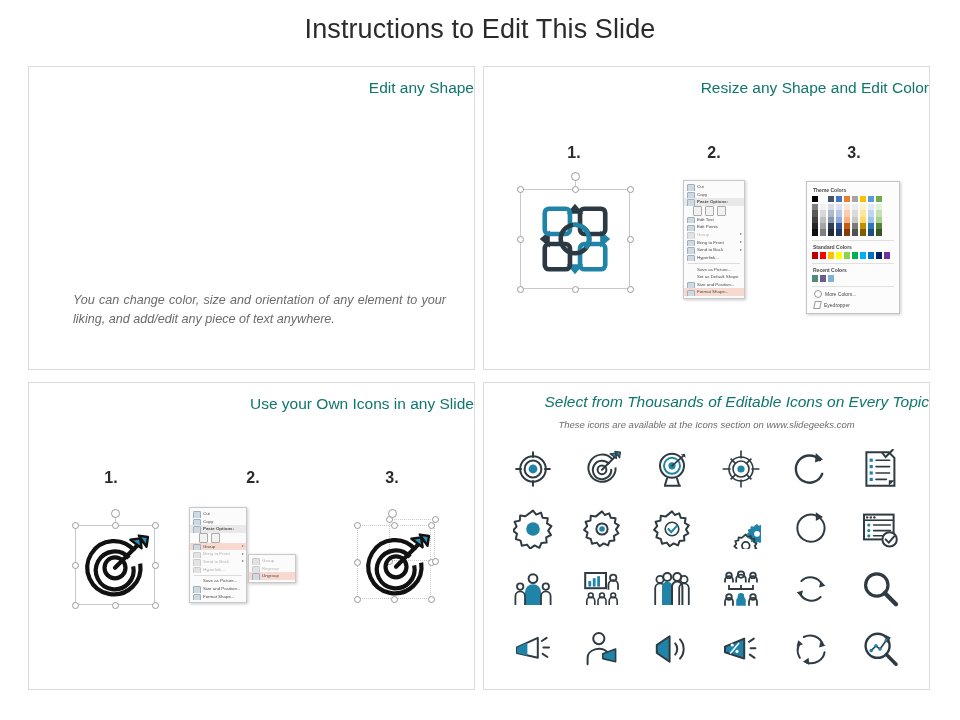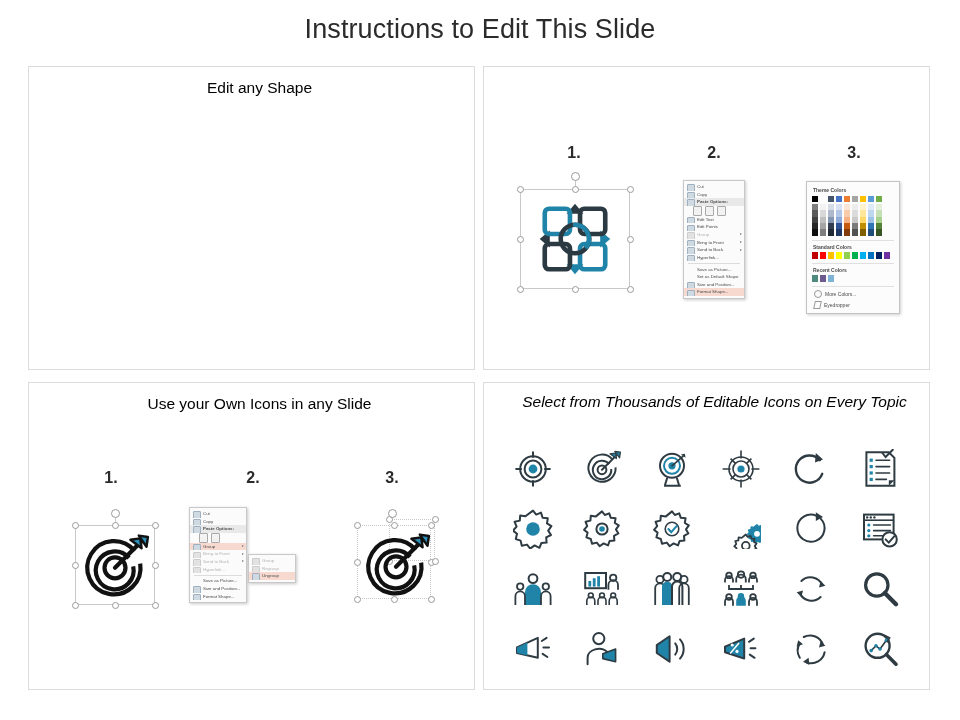--- a/index.html
+++ b/index.html
@@ -15,22 +15,22 @@
     font-size:27px;color:#2b2b2b;letter-spacing:.1px;
   }
 
   .panel{position:absolute;border:1px solid #dcdcdc;background:#fff;box-sizing:border-box;}
   #panel-tl{left:28px;top:66px;width:447px;height:304px;}
   #panel-tr{left:483px;top:66px;width:447px;height:304px;}
   #panel-bl{left:28px;top:382px;width:447px;height:308px;}
   #panel-br{left:483px;top:382px;width:447px;height:308px;}
 
   .panel-title{
-    position:absolute;left:16px;right:0;top:12px;text-align:center;
-    font-size:15.5px;color:#000000;
+    position:absolute;left:16px;right:0;top:12px;text-align:right;
+    font-size:15.5px;color:#0f766e;
   }
   .panel-subtitle{
     position:absolute;left:0;right:0;top:36px;text-align:center;
     font-size:9.5px;font-style:italic;color:#6d6d6d;
   }
   #panel-br .panel-title{font-size:15.5px;top:10px;font-style:italic;}
 
   .para{
     position:absolute;left:44px;right:28px;
     font-size:12.6px;font-style:italic;color:#6b6b6b;
@@ -103,23 +103,25 @@
 </style>
 </head>
 <body>
 
 <div class="slide">
 
   <div class="slide-title">Instructions to Edit This Slide</div>
 
   <div class="panel" id="panel-tl">
     <div class="panel-title">Edit any Shape</div>
+    <div class="para" id="para2">You can change color, size and orientation of any element to your liking, and add/edit any piece of text anywhere.</div>
   </div>
 
   <div class="panel" id="panel-tr">
+    <div class="panel-title">Resize any Shape and Edit Color</div>
 
     <div class="step-num" style="left:60px;top:77px;">1.</div>
     <div class="step-num" style="left:200px;top:77px;">2.</div>
     <div class="step-num" style="left:340px;top:77px;">3.</div>
 
     <div style="position:absolute;left:31px;top:110px;width:120px;height:120px;">
       <div class="selframe" style="left:5px;top:12px;width:110px;height:100px;"></div>
       <div class="rotstem" style="left:60px;top:1px;height:11px;"></div>
       <div class="rot" style="left:56px;top:-5px;"></div>
       <div class="handle" style="left:2px;top:9px;"></div>
@@ -363,20 +365,21 @@
         <g stroke="#111" stroke-width="3.5" fill="#2d8fb8" stroke-linejoin="round">
           <path d="M72 14 L86 12 L88 26 Z"></path>
           <path d="M84 8 L97 10 L95 24 Z"></path>
         </g>
       </svg>
     </div>
   </div>
 
   <div class="panel" id="panel-br">
     <div class="panel-title">Select from Thousands of Editable Icons on Every Topic</div>
+    <div class="panel-subtitle">These icons are available  at the Icons section on www.slidegeeks.com</div>
 
     <div class="icongrid">
 
       <div class="gcell">
           <svg width="40" height="40" viewBox="0 0 100 100">
         <g fill="none" stroke="#2f3b42" stroke-width="5">
               <circle cx="50" cy="50" r="32"></circle>
               <circle cx="50" cy="50" r="21"></circle>
         <path d="M50 6v16M50 78v16M6 50h16M78 50h16"></path>
             </g>

